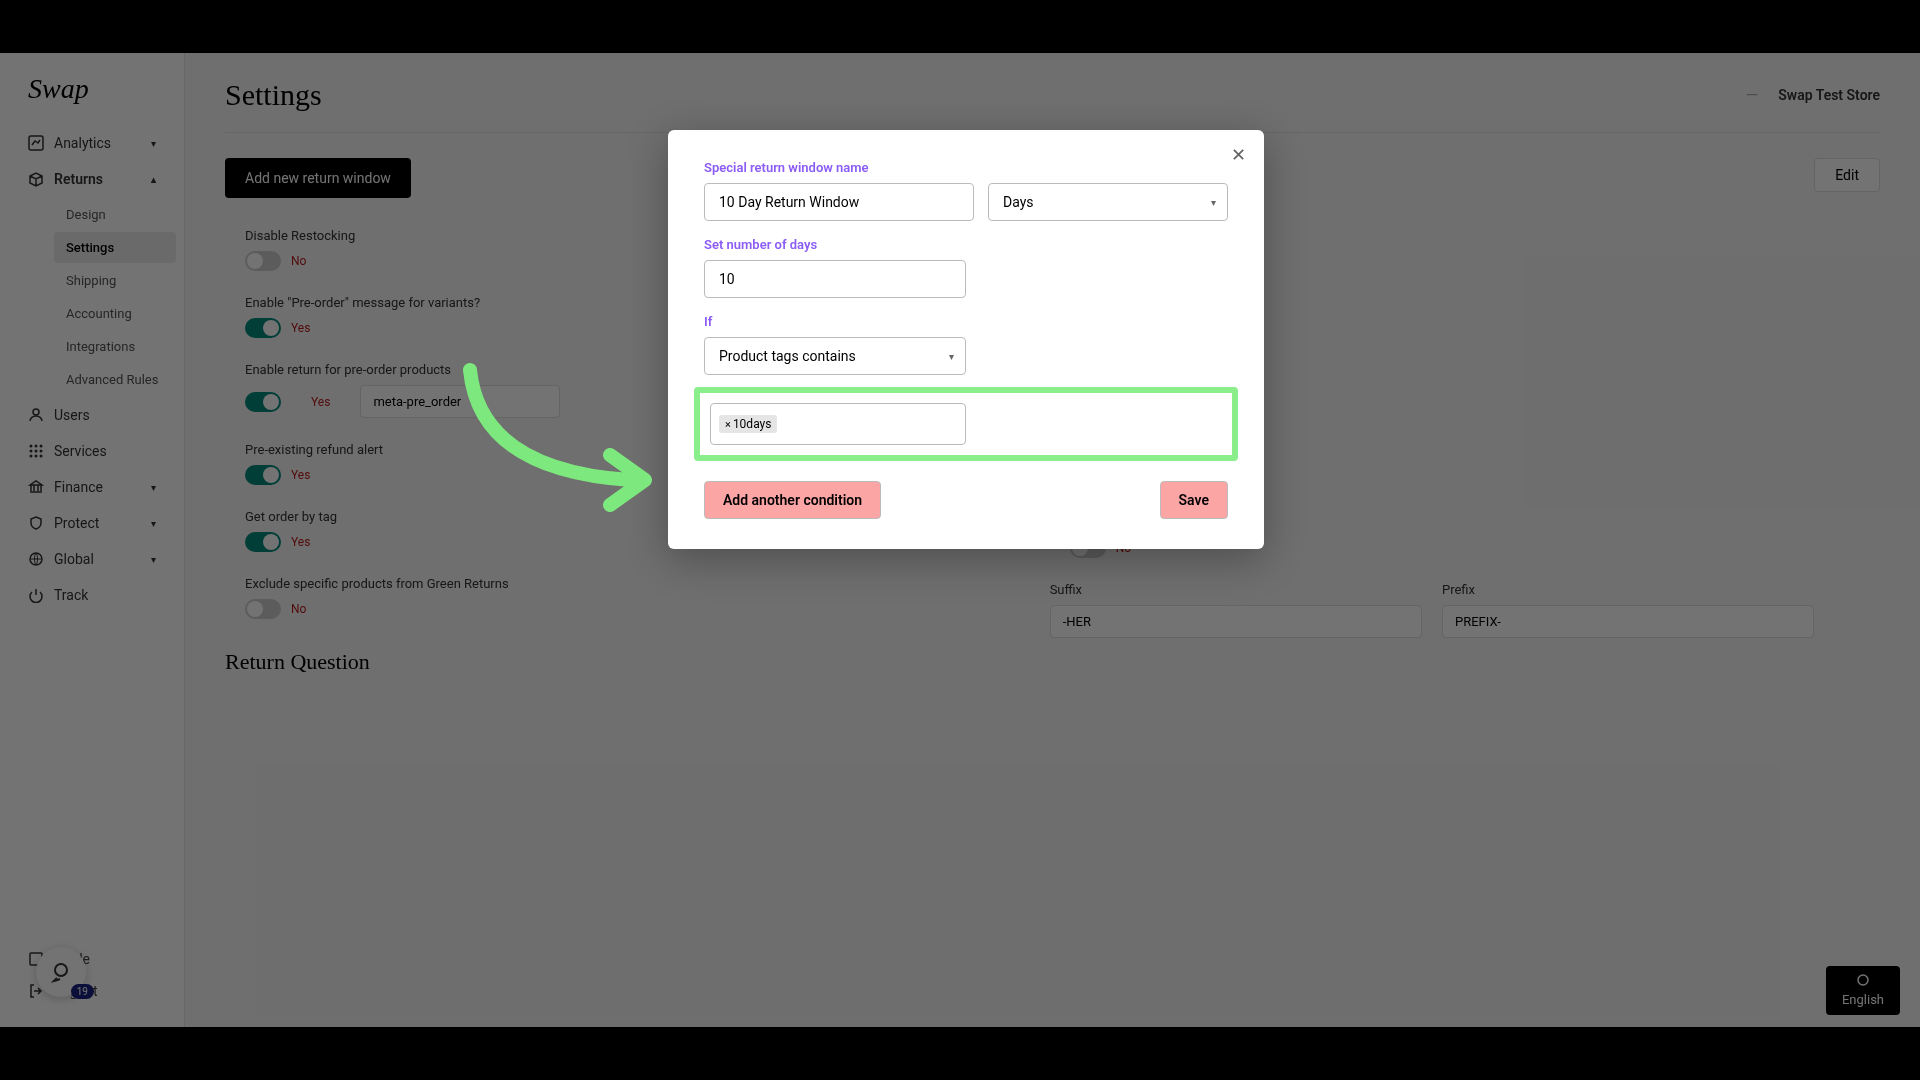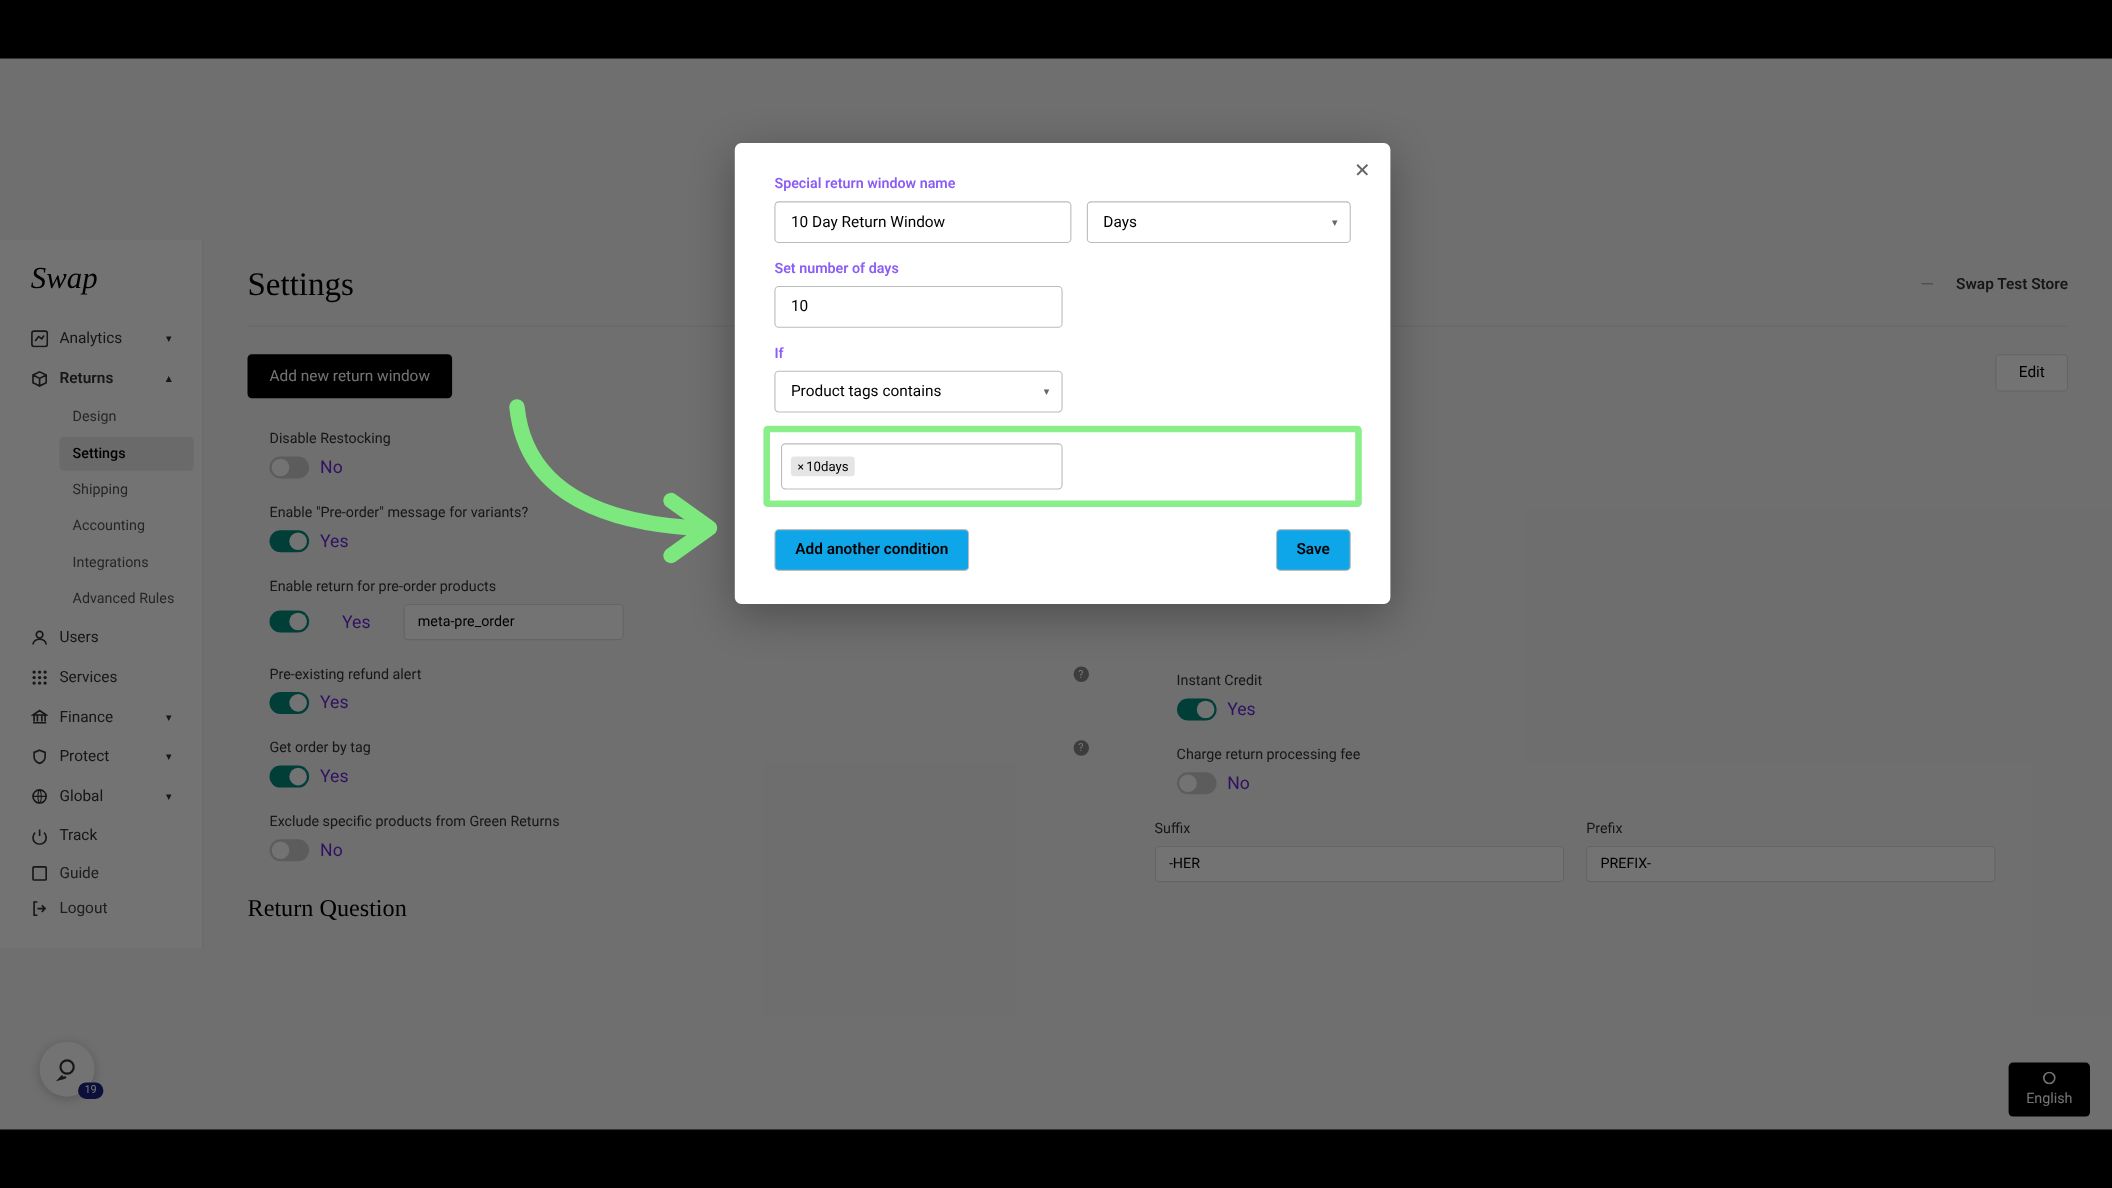--- a/index.html
+++ b/index.html
@@ -1,20 +1,20 @@
 <!DOCTYPE html>
 <html><head>
 <meta charset="utf-8">
 <style>
 * { margin: 0; padding: 0; box-sizing: border-box; font-family: -apple-system, BlinkMacSystemFont, "Segoe UI", Roboto, sans-serif; }
 body { background: #000; width: 1920px; height: 1080px; overflow: hidden; position: relative; }
 .letterbox-top, .letterbox-bottom { position: absolute; left: 0; right: 0; height: 53px; background: #000; z-index: 100; }
 .letterbox-top { top: 0; }
 .letterbox-bottom { bottom: 0; }
-.app { position: absolute; top: 53px; left: 0; right: 0; bottom: 53px; background: #f5f5f5; display: flex; align-items: center; }
+.app { position: absolute; top: 53px; left: 0; right: 0; bottom: 53px; background: #f5f5f5; display: flex; }
 .sidebar { width: 185px; background: #fff; border-right: 1px solid #e5e5e5; padding: 20px 0; display: flex; flex-direction: column; }
 .logo { font-family: Georgia, serif; font-size: 28px; font-weight: 500; padding: 0 28px 20px; font-style: italic; }
 .nav { flex: 1; }
 .nav-item { display: flex; align-items: center; padding: 10px 28px; font-size: 14px; color: #333; cursor: pointer; gap: 10px; }
 .nav-item.expanded { font-weight: 600; }
 .nav-item .chevron { margin-left: auto; font-size: 10px; }
 .nav-sub { padding-left: 54px; }
 .nav-sub-item { padding: 8px 12px; font-size: 13px; color: #555; cursor: pointer; border-radius: 4px; margin: 2px 8px 2px 0; }
 .nav-sub-item.active { background: #ebebeb; color: #000; font-weight: 500; }
 .nav-icon { width: 16px; height: 16px; display: inline-flex; align-items: center; justify-content: center; }
@@ -28,41 +28,41 @@
 .btn-black { background: #000; color: #fff; border: none; padding: 12px 20px; border-radius: 4px; font-size: 14px; cursor: pointer; margin-bottom: 30px; }
 .setting-item { margin-bottom: 24px; margin-left: 20px; }
 .setting-label { font-size: 13px; color: #333; margin-bottom: 8px; display: flex; align-items: center; gap: 6px; }
 .toggle-row { display: flex; align-items: center; gap: 10px; }
 .toggle { width: 36px; height: 20px; border-radius: 10px; position: relative; cursor: pointer; }
 .toggle.on { background: #00897b; }
 .toggle.off { background: #ccc; }
 .toggle::after { content: ''; position: absolute; width: 16px; height: 16px; background: #fff; border-radius: 50%; top: 2px; }
 .toggle.on::after { right: 2px; }
 .toggle.off::after { left: 2px; }
-.toggle-text { font-size: 16px; color: #6d28d9; }
+.toggle-text { font-size: 12px; color: #b91c1c; }
 .help-icon { width: 14px; height: 14px; border-radius: 50%; background: #888; color: #fff; font-size: 10px; display: inline-flex; align-items: center; justify-content: center; margin-left: auto; }
 .input-text { padding: 8px 12px; border: 1px solid #ddd; border-radius: 4px; font-size: 13px; width: 100%; }
 .grid-2 { display: grid; grid-template-columns: 1fr 1fr; gap: 20px; }
 .section-title { font-family: Georgia, serif; font-size: 22px; margin-top: 30px; }
 .overlay { position: absolute; inset: 0; background: rgba(0,0,0,0.55); z-index: 50; }
 .modal { position: absolute; top: 130px; left: 668px; width: 596px; background: #fff; border-radius: 6px; box-shadow: 0 10px 40px rgba(0,0,0,0.3); z-index: 60; padding: 30px 36px; }
 .modal-close { position: absolute; top: 14px; right: 18px; font-size: 18px; color: #666; cursor: pointer; background: none; border: none; }
 .modal-label { font-size: 13px; font-weight: 600; color: #8b5cf6; margin-bottom: 8px; margin-top: 16px; }
 .modal-label:first-of-type { margin-top: 0; }
 .modal-row { display: flex; gap: 14px; }
 .modal-input { flex: 1; padding: 10px 14px; border: 1.5px solid #bbb; border-radius: 4px; font-size: 14px; }
 .modal-select { flex: 1; padding: 10px 14px; border: 1.5px solid #bbb; border-radius: 4px; font-size: 14px; background: #fff; appearance: none; position: relative; }
 .select-wrap { flex: 1; position: relative; }
 .select-wrap::after { content: '▾'; position: absolute; right: 12px; top: 50%; transform: translateY(-50%); font-size: 10px; color: #666; pointer-events: none; }
 .highlight-box { border: 6px solid #8aef8a; background: #fff; padding: 10px; border-radius: 4px; margin: 12px -10px; }
 .tag-input { border: 1.5px solid #bbb; border-radius: 4px; padding: 6px 8px; min-height: 42px; display: flex; align-items: center; gap: 4px; flex-wrap: wrap; }
 .tag { background: #e5e5e5; padding: 2px 6px; border-radius: 3px; font-size: 12px; display: inline-flex; align-items: center; gap: 2px; }
 .tag-x { font-size: 11px; cursor: pointer; }
 .modal-footer { display: flex; justify-content: space-between; margin-top: 20px; }
-.btn-white { background: #0ea5e9; border: 1.5px solid #bbb; padding: 10px 18px; border-radius: 4px; font-size: 14px; font-weight: 600; cursor: pointer; }
+.btn-white { background: #fca5a5; border: 1.5px solid #bbb; padding: 10px 18px; border-radius: 4px; font-size: 14px; font-weight: 600; cursor: pointer; }
 .arrow-annotation { position: absolute; top: 360px; left: 450px; z-index: 70; pointer-events: none; }
 .chat-bubble { position: absolute; bottom: 30px; left: 36px; width: 50px; height: 50px; background: #fff; border-radius: 50%; box-shadow: 0 2px 10px rgba(0,0,0,0.2); display: flex; align-items: center; justify-content: center; z-index: 40; }
 .chat-badge { position: absolute; bottom: -2px; right: -8px; background: #1a237e; color: #fff; font-size: 10px; padding: 2px 6px; border-radius: 8px; }
 .lang-selector { position: absolute; bottom: 12px; right: 20px; background: #000; color: #fff; padding: 8px 16px; border-radius: 4px; font-size: 13px; display: flex; align-items: center; gap: 6px; z-index: 40; flex-direction: column; }
 .bottom-nav { padding: 0 28px; }
 .bottom-nav-item { display: flex; align-items: center; gap: 10px; padding: 8px 0; font-size: 14px; color: #444; cursor: pointer; }
 </style>
 </head>
 <body>
 

